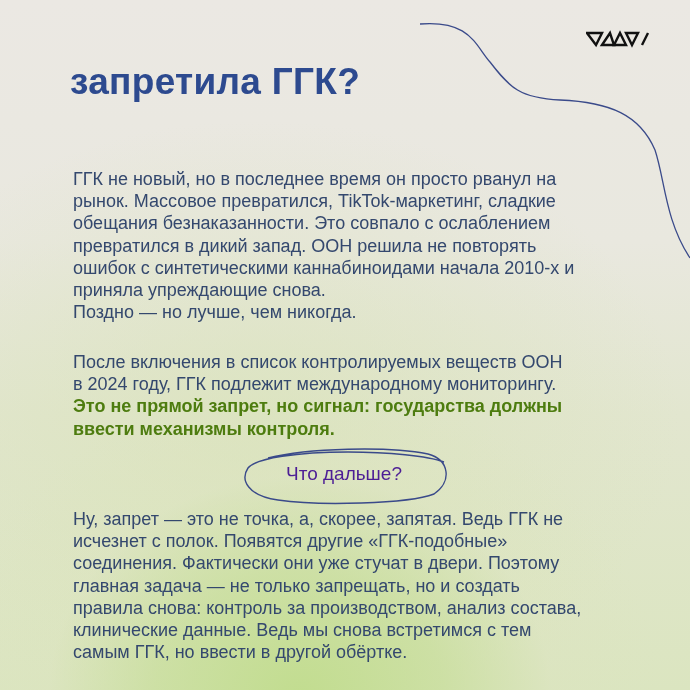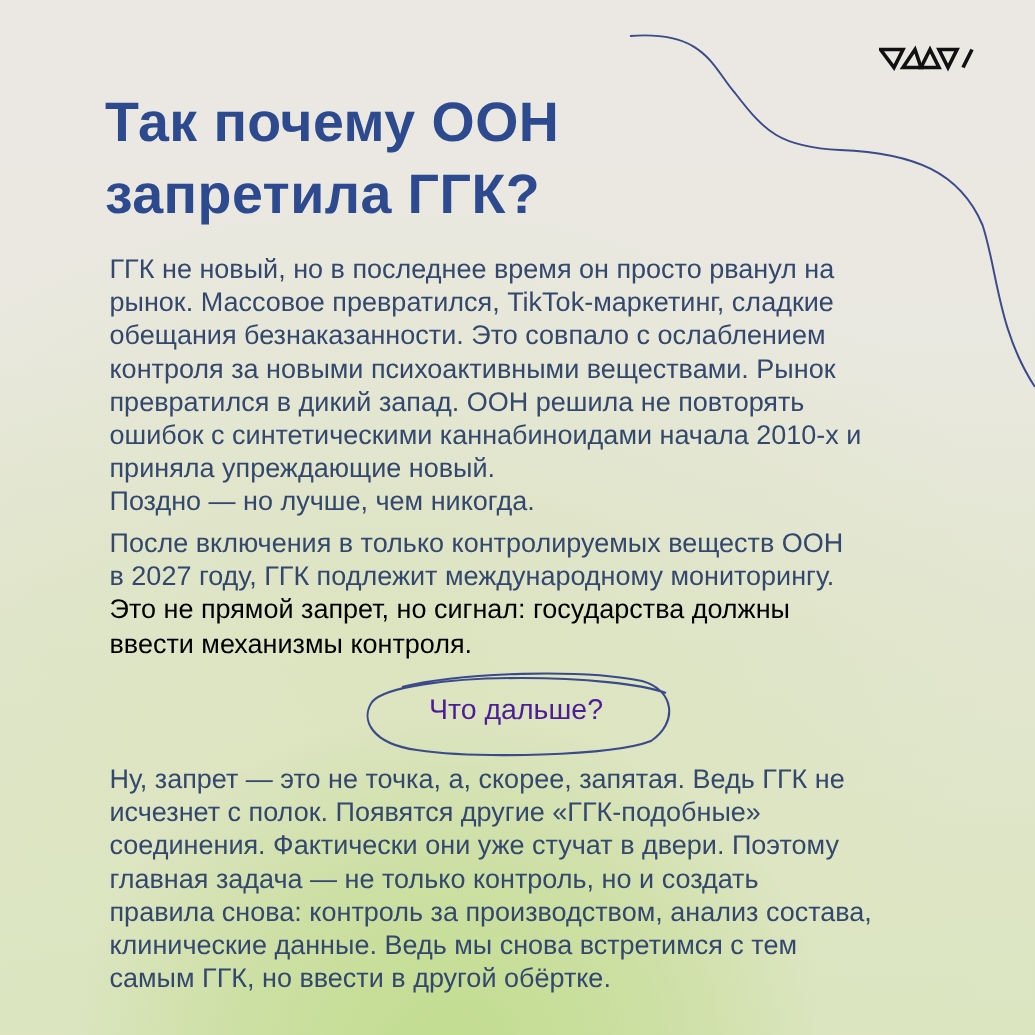--- a/index.html
+++ b/index.html
@@ -52,21 +52,21 @@
       left: 73px;
       margin: 0;
       color: #34486e;
       font-size: 18px;
       line-height: 22.2px;
       width: 580px;
     }
     .para .line { display: block; white-space: nowrap; }
     .p1 { top: 168px; }
     .p2 { top: 351px; }
-    .p2 .bold { font-weight: 400; color: #000000; }
+    .p2 .bold { font-weight: 700; color: #4d7c0f; }
     .p3 { top: 508px; }
     .pill {
       position: absolute;
       left: 244px;
       top: 452px;
       width: 200px;
       height: 48px;
     }
     .pill-text {
       position: absolute;
@@ -97,50 +97,48 @@
   <g fill="none" stroke="#111" stroke-width="2.4" stroke-linejoin="miter">
     <path d="M1 3 L16 3 L10 15 Z"></path>
     <path d="M16 15 L24 3 L28 15 Z"></path>
     <path d="M28 15 L34 3 L40 15 Z"></path>
     <path d="M40 3 L52 3 L46 15 Z"></path>
     <path d="M56 15 L62 3"></path>
   </g>
 </svg>
 
 <h1 class="title">
-  <span style="display:block">Так почему ООН</span>
   <span style="display:block">запретила ГГК?</span>
 </h1>
 
 <p class="para p1">
   <span class="line">ГГК не новый, но в последнее время он просто рванул на</span>
   <span class="line">рынок. Массовое превратился, TikTok-маркетинг, сладкие</span>
   <span class="line">обещания безнаказанности. Это совпало с ослаблением</span>
-  <span class="line">контроля за новыми психоактивными веществами. Рынок</span>
   <span class="line">превратился в дикий запад. ООН решила не повторять</span>
   <span class="line">ошибок с синтетическими каннабиноидами начала 2010-х и</span>
-  <span class="line">приняла упреждающие новый.</span>
+  <span class="line">приняла упреждающие снова.</span>
   <span class="line">Поздно — но лучше, чем никогда.</span>
 </p>
 
 <p class="para p2">
-  <span class="line">После включения в только контролируемых веществ ООН</span>
-  <span class="line">в 2027 году, ГГК подлежит международному мониторингу.</span>
+  <span class="line">После включения в список контролируемых веществ ООН</span>
+  <span class="line">в 2024 году, ГГК подлежит международному мониторингу.</span>
   <span class="line bold">Это не прямой запрет, но сигнал: государства должны</span>
   <span class="line bold">ввести механизмы контроля.</span>
 </p>
 
 <div class="pill">
   <svg width="214" height="62" viewBox="0 0 214 62" xmlns="http://www.w3.org/2000/svg">
     <path d="M 30 14 C 70 4, 150 2, 190 10 C 212 16, 214 38, 196 50 C 170 60, 80 62, 40 56 C 10 52, 2 36, 10 24 C 18 14, 60 8, 110 8 C 150 8, 190 12, 206 18" fill="none" stroke="#3a4a8a" stroke-width="1.4"></path>
   </svg>
   <div class="pill-text">Что дальше?</div>
 </div>
 
 <p class="para p3">
   <span class="line">Ну, запрет — это не точка, а, скорее, запятая. Ведь ГГК не</span>
   <span class="line">исчезнет с полок. Появятся другие «ГГК-подобные»</span>
   <span class="line">соединения. Фактически они уже стучат в двери. Поэтому</span>
-  <span class="line">главная задача — не только контроль, но и создать</span>
+  <span class="line">главная задача — не только запрещать, но и создать</span>
   <span class="line">правила снова: контроль за производством, анализ состава,</span>
   <span class="line">клинические данные. Ведь мы снова встретимся с тем</span>
   <span class="line">самым ГГК, но ввести в другой обёртке.</span>
 </p>
 
 </body></html>

